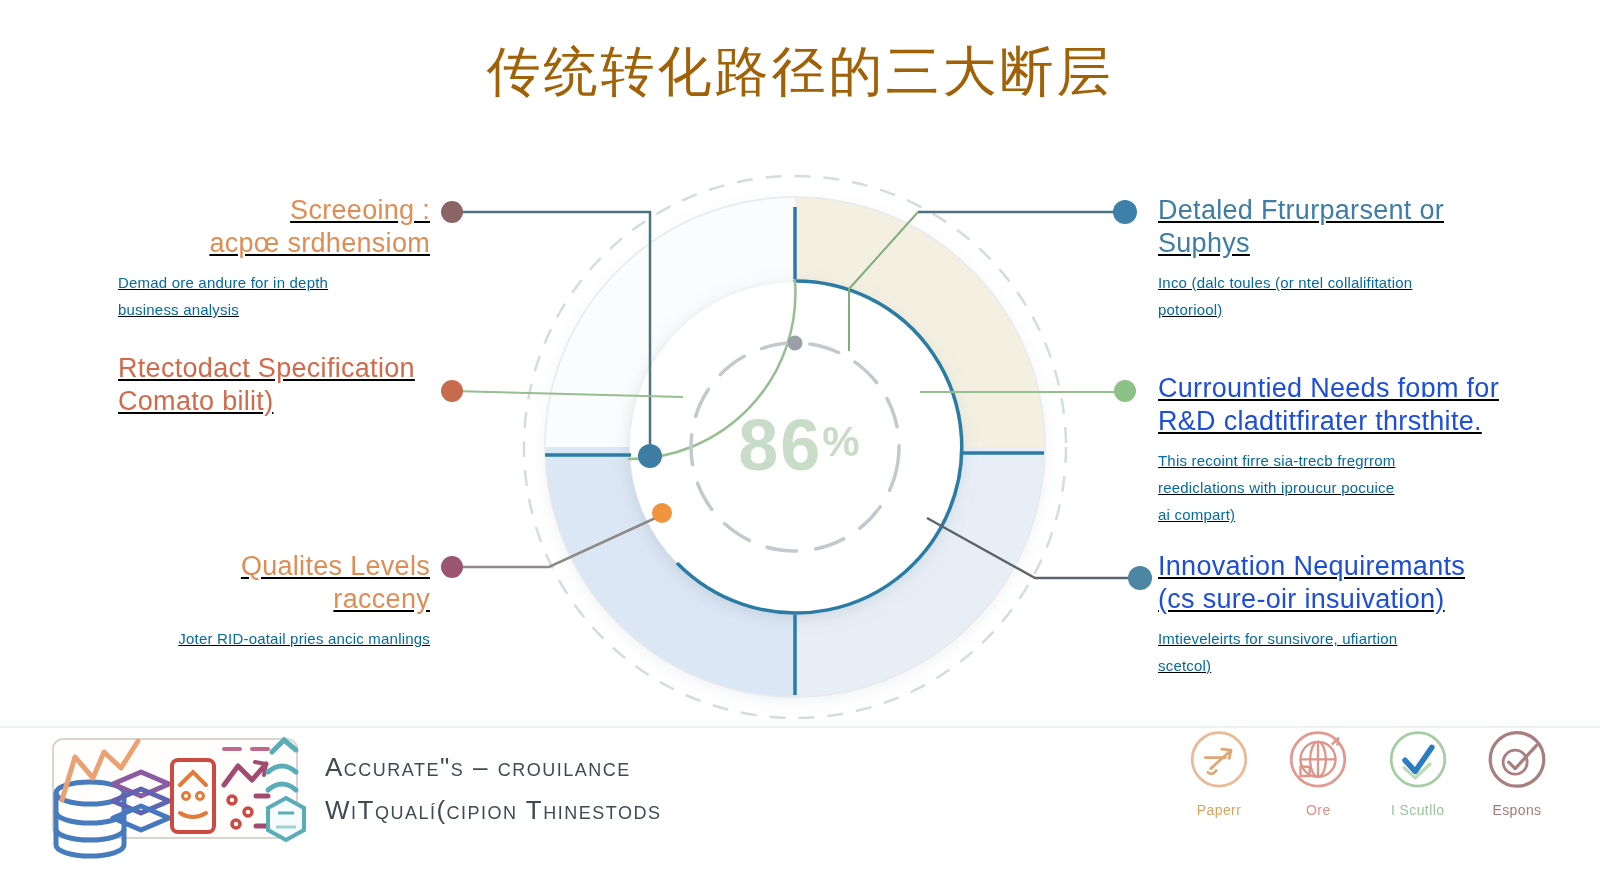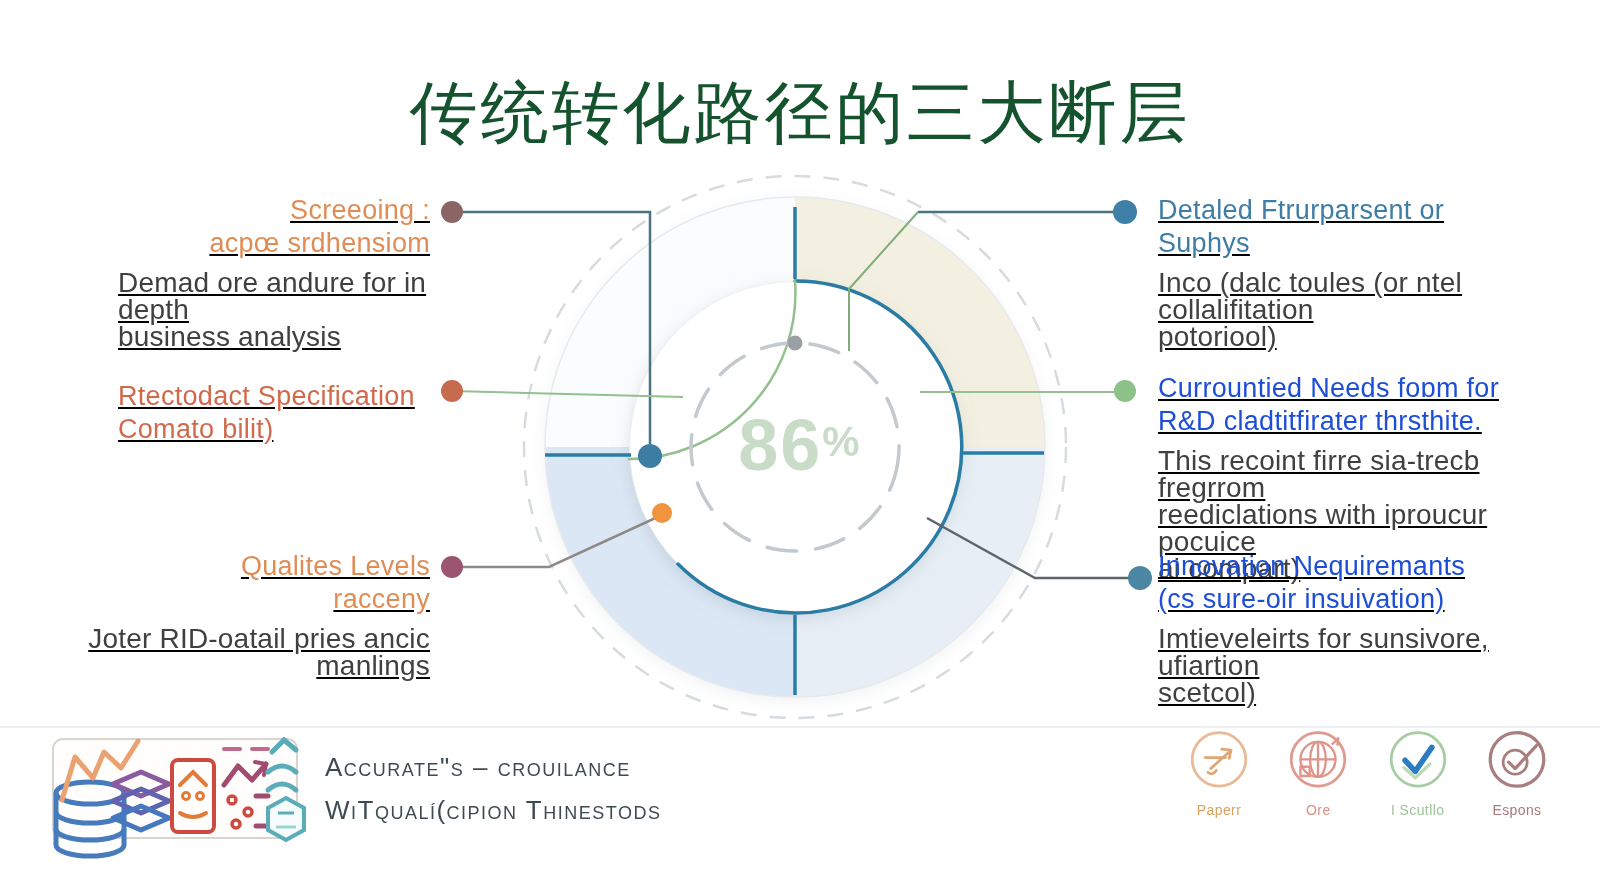--- a/index.html
+++ b/index.html
@@ -6,31 +6,31 @@
   body{
     width:1600px;height:896px;position:relative;overflow:hidden;
     background:#ffffff;
     font-family:"Liberation Sans", sans-serif;
   }
   #stage{position:absolute;inset:0;}
   svg.diagram{position:absolute;left:0;top:0;z-index:1;}
   .overlay{position:absolute;z-index:2;}
 
   .page-title{
-    left:0;right:0;top:68px;text-align:center;
-    font-size:68px;font-weight:500;color:#14532d;letter-spacing:3px;
+    left:0;right:0;top:36px;text-align:center;
+    font-size:54px;font-weight:500;color:#a16207;letter-spacing:3px;
   }
 
   .callout{position:absolute;z-index:2;text-decoration:underline;}
   .co-title{
     font-size:27px;line-height:33px;font-weight:500;letter-spacing:.3px;
     white-space:pre-line;margin:0 0 9px 0;
   }
   .co-body{
-    font-size:28px;line-height:27px;color:#404040;
+    font-size:15px;line-height:27px;color:#0369a1;
     white-space:pre-line;letter-spacing:.2px;
   }
   .align-r{text-align:right;}
   .align-l{text-align:left;}
   .c-orange{color:#e08d55;}
   .c-rust{color:#d2694b;}
   .c-blue{color:#3e7da5;}
   .c-rose{color:#1d4ed8;}
 
   .gauge-text{
@@ -172,21 +172,21 @@
   <div class="overlay gauge-text">
     <span class="val">86</span><span class="unit">%</span>
   </div>
 
   <div class="callout" style="left:118px;top:194px;width:312px;">
     <div class="co-title c-orange align-r">Screeoing :
 acpœ srdhensiom</div>
     <div class="co-body align-l">Demad ore andure for in depth
 business analysis</div>
   </div>
-  <div class="callout" style="left:118px;top:380px;width:312px;">
+  <div class="callout" style="left:118px;top:352px;width:312px;">
     <div class="co-title c-rust align-l">Rtectodact Specification
 Comato bilit)</div>
   </div>
   <div class="callout" style="left:58px;top:550px;width:372px;">
     <div class="co-title c-orange align-r">Qualites Levels
 racceny</div>
     <div class="co-body align-r">Joter RID-oatail pries ancic manlings</div>
   </div>
 
   <div class="callout" style="left:1158px;top:194px;width:400px;">

